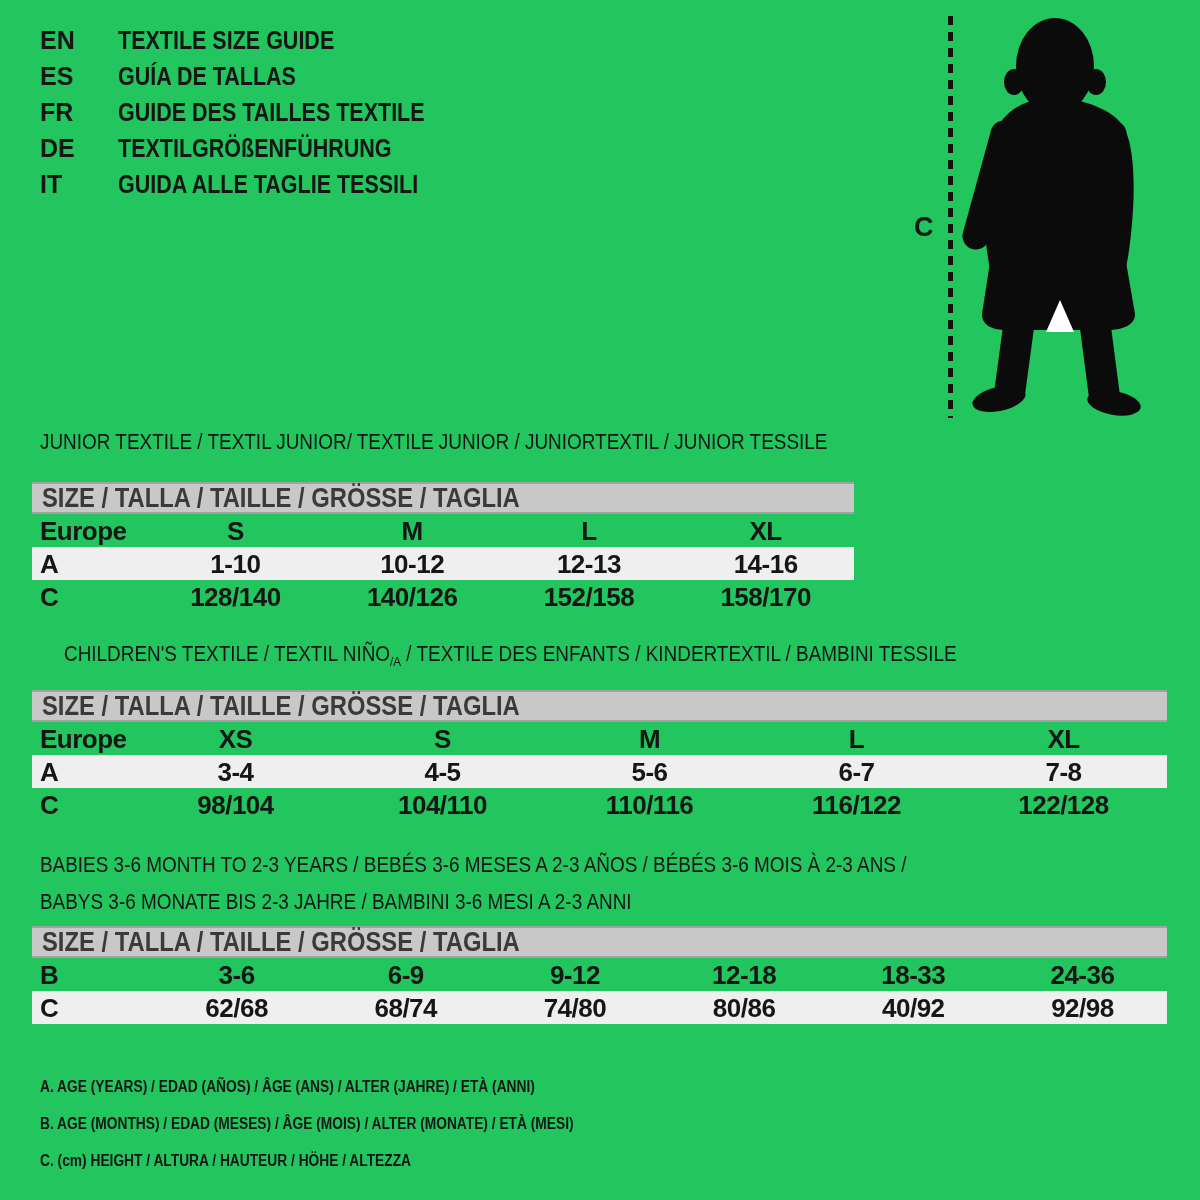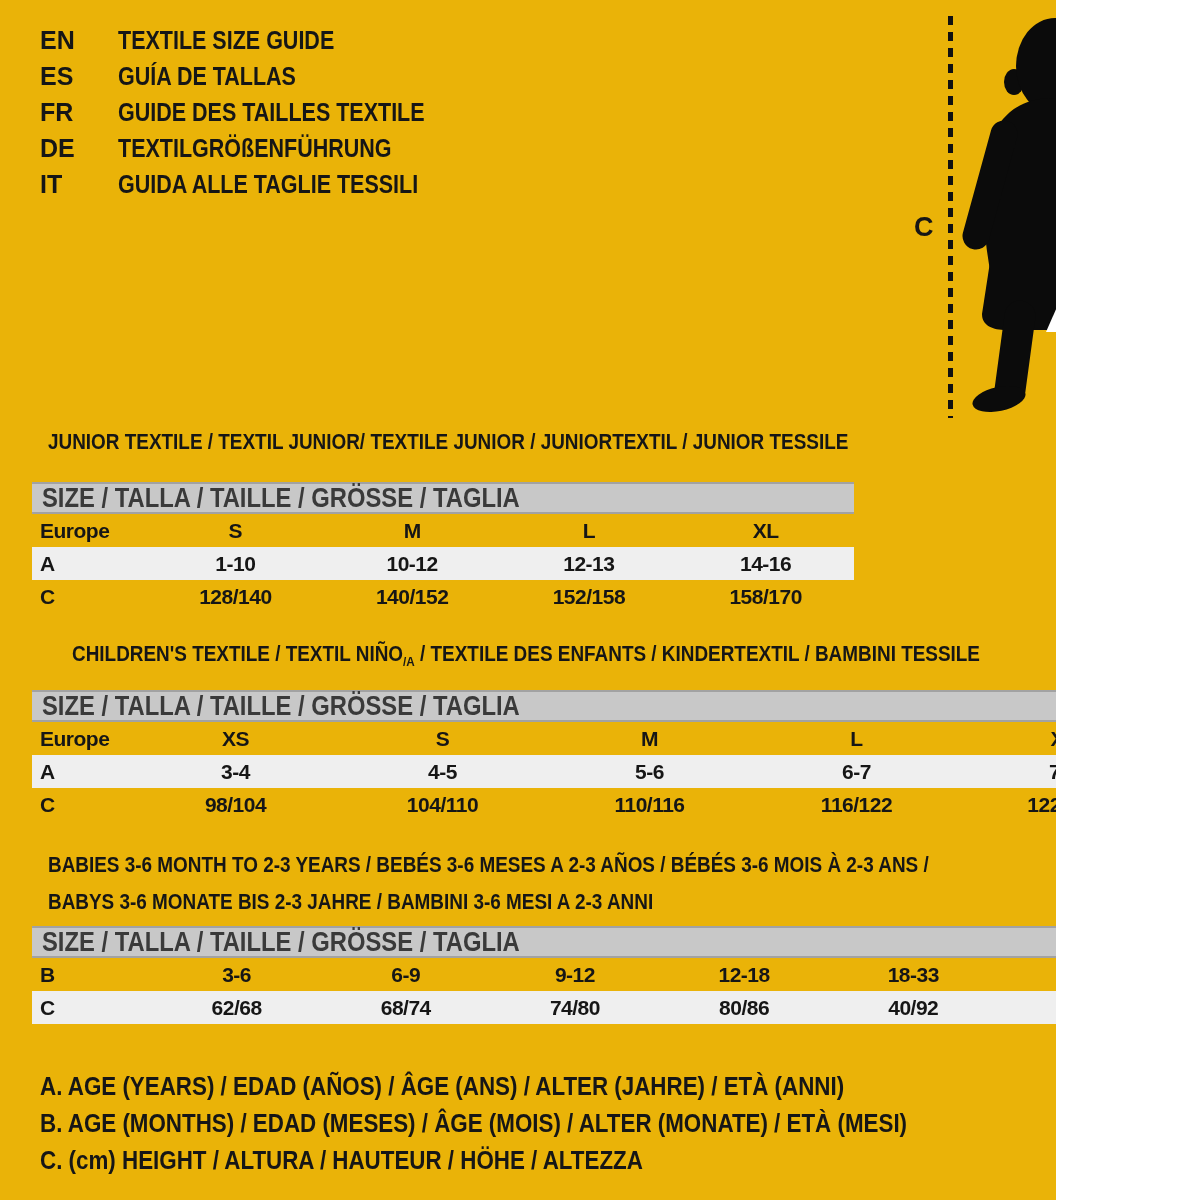--- a/index.html
+++ b/index.html
@@ -1,17 +1,17 @@
 <!DOCTYPE html>
 <html><head>
 <meta charset="utf-8">
 <style>
   html,body{margin:0;padding:0;background:#ffffff;}
   .page{
-    position:relative;width:1056px;height:1200px;background:#eab308;overflow:hidden;
+    position:relative;width:1200px;height:1200px;background:#22c55e;overflow:hidden;
     font-family:"Liberation Sans","DejaVu Sans",sans-serif;color:#161616;
     -webkit-font-smoothing:antialiased;
   }
   .cond{display:inline-block;transform:scaleX(0.86);transform-origin:0 50%;white-space:nowrap;}
   .cond-bar{display:inline-block;transform:scaleX(0.85);transform-origin:0 50%;white-space:nowrap;}
 
   
   .langs{position:absolute;left:40px;top:22px;}
   .lang-row{display:flex;height:36px;align-items:center;font-weight:bold;font-size:25px;}
   .lang-code{width:78px;flex:0 0 78px;}
@@ -19,38 +19,38 @@
 
   
   .measure-line{
     position:absolute;left:948px;top:16px;width:5px;height:402px;
     background:repeating-linear-gradient(to bottom,#111 0px,#111 9px,transparent 9px,transparent 16px);
   }
   .measure-label{position:absolute;left:914px;top:212px;font-weight:bold;font-size:27px;}
   .silhouette{position:absolute;left:962px;top:14px;width:190px;height:405px;}
 
   
-  .sec-heading{position:absolute;left:48px;font-weight:bold;font-size:22px;line-height:28px;}
+  .sec-heading{position:absolute;left:40px;font-weight:normal;font-size:22px;line-height:28px;}
   .sub{font-size:0.62em;vertical-align:sub;}
 
   
   .sg-table{position:absolute;left:32px;}
   .size-bar{
     box-sizing:border-box;height:32px;background:#c8c8c8;
     border-top:2px solid #a2a2a2;border-bottom:2px solid #a2a2a2;
     padding-left:10px;font-weight:bold;font-size:28px;line-height:27px;color:#3a3a3a;
   }
-  .trow{display:flex;height:33px;align-items:center;font-weight:bold;font-size:21px;}
+  .trow{display:flex;height:33px;align-items:flex-end;font-weight:bold;font-size:26px;}
   .trow.shaded{background:#efefef;}
   .tcell{flex:1;text-align:center;letter-spacing:-0.5px;}
   .tcell.label{flex:0 0 auto;text-align:left;padding-left:8px;box-sizing:border-box;}
 
   
   .legend{position:absolute;left:40px;top:1068px;}
-  .legend-line{height:37px;display:flex;align-items:center;font-weight:bold;font-size:26px;}
+  .legend-line{height:37px;display:flex;align-items:center;font-weight:bold;font-size:16px;}
 </style>
 </head>
 <body>
 
 <div class="page">
 
   <div class="langs">
     <div class="lang-row">
       <span class="lang-code">EN</span>
       <span class="lang-title cond">TEXTILE SIZE GUIDE</span>
@@ -117,21 +117,21 @@
         <div class="trow shaded">
           <div class="tcell label" style="flex-basis: 115px;">A</div>
           <div class="tcell">1-10</div>
           <div class="tcell">10-12</div>
           <div class="tcell">12-13</div>
           <div class="tcell">14-16</div>
         </div>
         <div class="trow">
           <div class="tcell label" style="flex-basis: 115px;">C</div>
           <div class="tcell">128/140</div>
-          <div class="tcell">140/152</div>
+          <div class="tcell">140/126</div>
           <div class="tcell">152/158</div>
           <div class="tcell">158/170</div>
         </div>
       </div>
   </div>
 
   <div class="sec-heading" style="top:640px;margin-left:24px;">
     <span class="cond"><span>CHILDREN'S TEXTILE / TEXTIL NIÑO</span><span class="sub">/A</span><span> / TEXTILE DES ENFANTS / KINDERTEXTIL / BAMBINI TESSILE</span></span>
   </div>
   <div class="sg-table" style="top:690px;width:1135px;">

